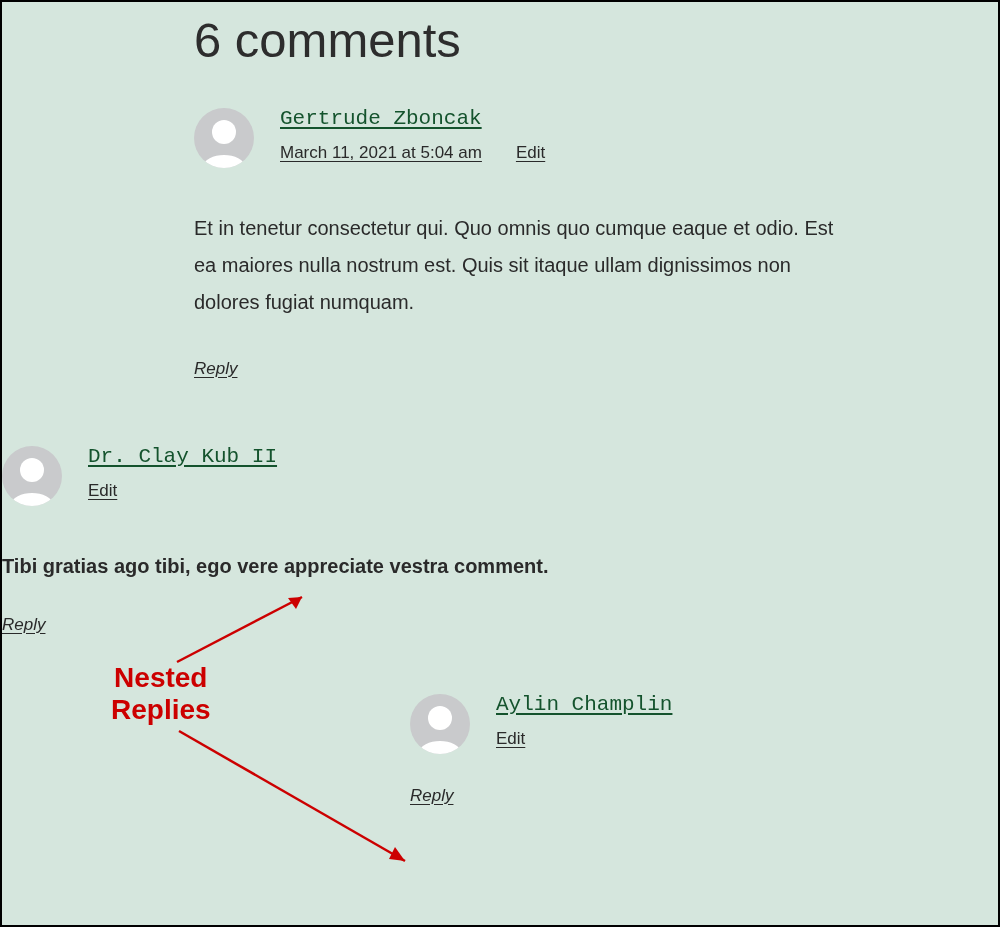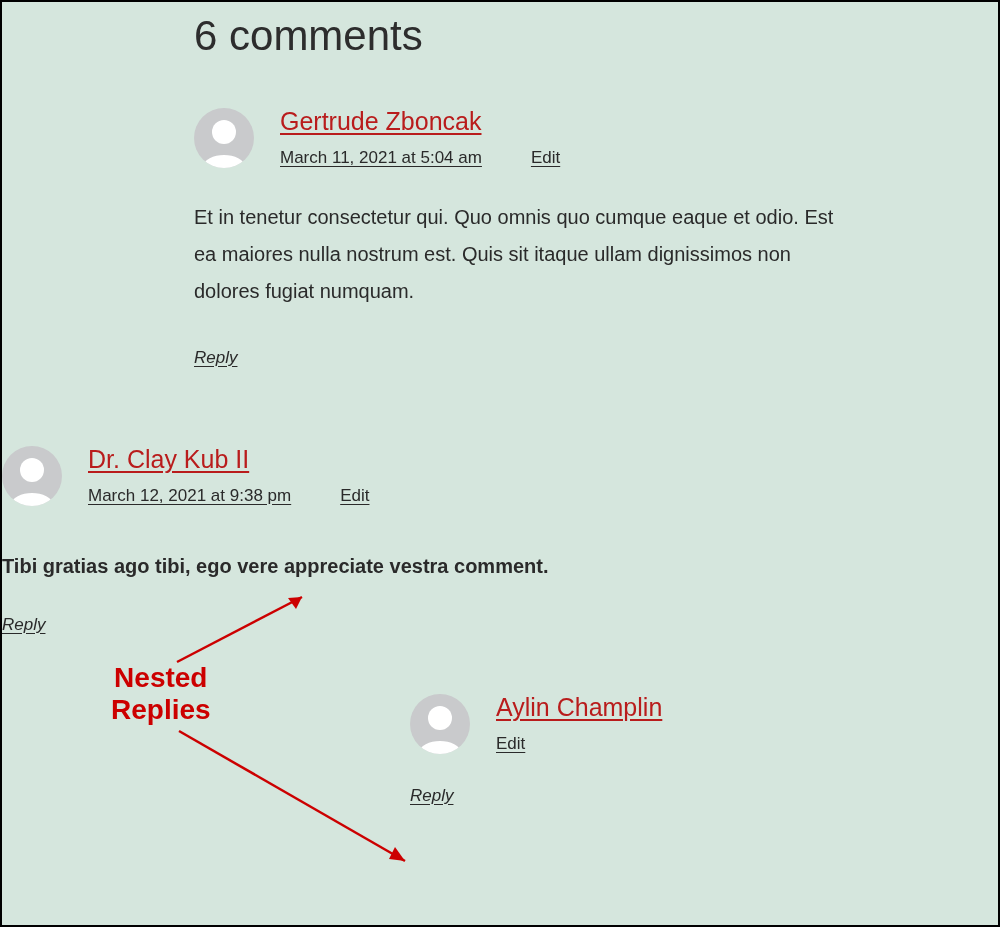--- a/index.html
+++ b/index.html
@@ -19,21 +19,21 @@
     border: 2px solid #000;
     background: #d5e6dd;
     padding: 0;
   }
   .content {
     padding: 0 0 0 0;
     position: relative;
     height: 100%;
   }
   .comments-title {
-    font-size: 42px;
+    font-size: 49px;
     font-weight: 400;
     color: #2d2d2d;
     margin: 0;
     position: absolute;
     left: 192px;
     top: 10px;
   }
   .comment {
     position: relative;
   }
@@ -55,42 +55,43 @@
     flex: 0 0 60px;
     display: flex;
     align-items: flex-end;
     justify-content: center;
     overflow: hidden;
     margin-top: 2px;
   }
   .avatar-wrap svg { display: block; }
   .meta { display: flex; flex-direction: column; gap: 12px; padding-top: 0px;}
   .author-link {
-    font-size: 25px;
-    color: #b91c1c;
+    font-size: 21px;
+    color: #14532d;
     text-decoration: underline;
     text-underline-offset: 3px;
     line-height: 1.2;
+    font-family: Liberation Mono, monospace;
   }
   .subline {
     display: flex;
-    gap: 49px;
+    gap: 34px;
     align-items: baseline;
   }
   .timestamp, .edit-link, .reply-link {
     font-size: 17px;
     color: #2a2a2a;
     text-decoration: underline;
     text-underline-offset: 3px;
   }
   .comment-body {
     font-size: 20px;
     line-height: 1.85;
     color: #2a2a2a;
-    margin-top: 31px;
+    margin-top: 42px;
     max-width: 665px;
   }
   .reply-row { margin-top: 38px; font-style: italic; }
 
   
   #c0 { position: absolute; top: 104px; left: 0; right: 20px; }
   #c1 { position: absolute; top: 442px; left: 0; right: 20px; }
   #c2 { position: absolute; top: 690px; left: 0; right: 20px; }
   #c1 .comment-body { margin-top: 42px; max-width: 590px; font-weight: bold; }
   #c1 .reply-row { margin-top: 30px; }
@@ -151,21 +152,20 @@
       <header class="comment-header">
         <span class="avatar-wrap">
           <svg viewBox="0 0 60 60" width="60" height="60">
             <circle cx="30" cy="24" r="12" fill="#ffffff"></circle>
             <path d="M8 62 C8 42 52 42 52 62 Z" fill="#ffffff"></path>
           </svg>
         </span>
         <div class="meta">
           <a class="author-link">Dr. Clay Kub II</a>
           <div class="subline">
-            <a class="timestamp">March 12, 2021 at 9:38 pm</a>
             <a class="edit-link">Edit</a>
           </div>
         </div>
       </header>
       <div class="comment-body">Tibi gratias ago tibi, ego vere appreciate vestra comment.</div>
       <div class="reply-row">
         <a class="reply-link">Reply</a>
       </div>
     </article>
 

